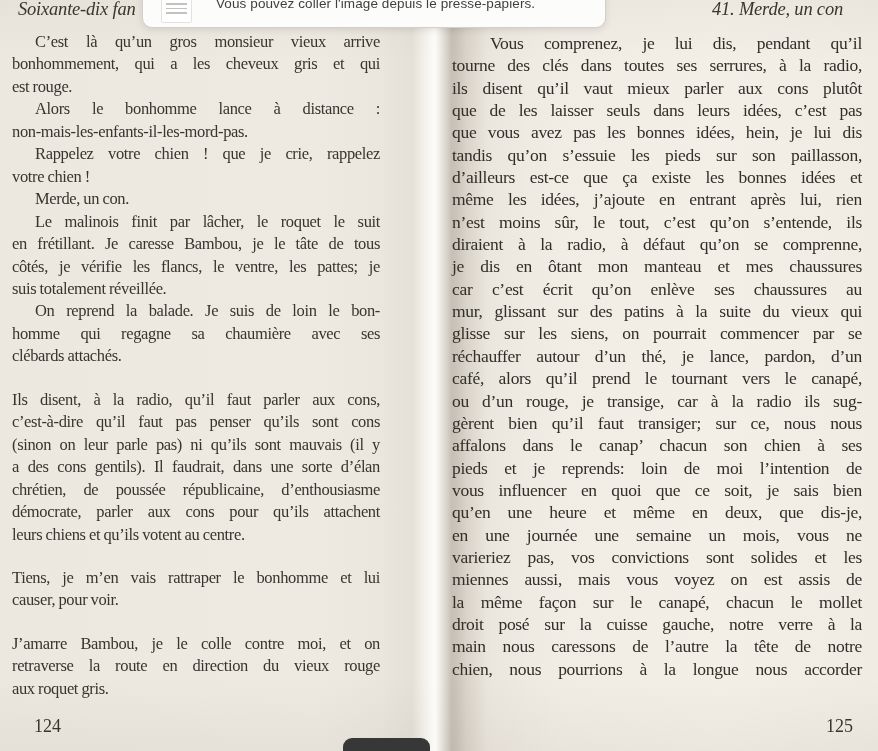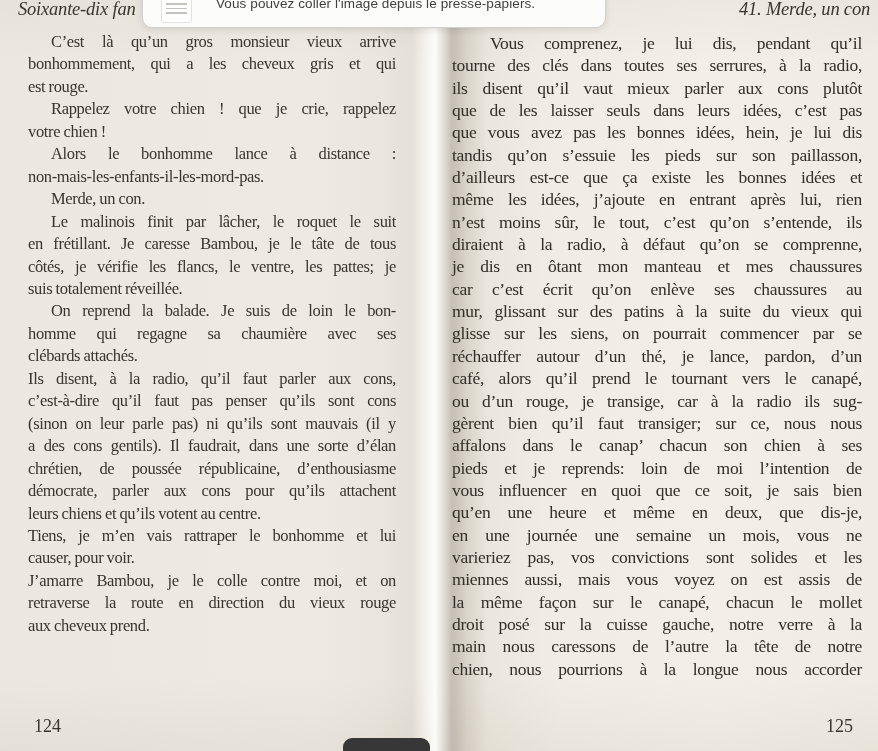--- a/index.html
+++ b/index.html
@@ -26,26 +26,26 @@
       rgba(95,85,68,0) 0%, rgba(95,85,68,0.07) 28%,
       rgba(255,255,252,0.85) 50%,
       rgba(70,60,46,0.20) 66%, rgba(70,60,46,0.08) 80%, rgba(70,60,46,0) 100%);
   }
   
   .page-header{
     position:absolute; top:-1px; font-style:italic; font-size:18.5px;
     color:#3a362f; letter-spacing:-0.2px;
   }
   .header-left{ left:18px; }
-  .header-right{ right:8px; }
+  .header-right{ right:35px; }
   .text-block{ position:absolute; }
-  .text-left{ left:28px; top:31px; width:368px; }
+  .text-left{ left:12px; top:31px; width:368px; }
   .text-right{ left:452px; top:32px; width:410px; }
   .para{ margin:0; }
-  .para.blank-before{ }
+  .para.blank-before{ margin-top:21px; }
   .line{
     text-align:justify; text-align-last:justify; color:#39342d;
   }
   .text-left .line{
     font-size:16.5px; line-height:22.45px; letter-spacing:-0.35px; word-spacing:-0.5px;
   }
   .text-right .line{
     font-size:17.5px; line-height:22.35px; letter-spacing:-0.3px; word-spacing:-0.5px;
     color:#322e28;
   }
@@ -97,26 +97,26 @@
 
     <div class="page-header header-right">41. Merde, un con</div>
 
     <div class="text-block text-left" id="left-lines">
         <div class="para">
           <div class="line indent">C’est là qu’un gros monsieur vieux arrive</div>
           <div class="line">bonhommement, qui a les cheveux gris et qui</div>
           <div class="line last">est rouge.</div>
         </div>
         <div class="para">
+          <div class="line indent">Alors le bonhomme lance à distance :</div>
+          <div class="line last">non-mais-les-enfants-il-les-mord-pas.</div>
+        </div>
+        <div class="para">
           <div class="line indent">Rappelez votre chien ! que je crie, rappelez</div>
           <div class="line last">votre chien !</div>
-        </div>
-        <div class="para">
-          <div class="line indent">Alors le bonhomme lance à distance :</div>
-          <div class="line last">non-mais-les-enfants-il-les-mord-pas.</div>
         </div>
         <div class="para">
           <div class="line last indent">Merde, un con.</div>
         </div>
         <div class="para">
           <div class="line indent">Le malinois finit par lâcher, le roquet le suit</div>
           <div class="line">en frétillant. Je caresse Bambou, je le tâte de tous</div>
           <div class="line">côtés, je vérifie les flancs, le ventre, les pattes; je</div>
           <div class="line last">suis totalement réveillée.</div>
         </div>
@@ -134,21 +134,21 @@
           <div class="line">démocrate, parler aux cons pour qu’ils attachent</div>
           <div class="line last">leurs chiens et qu’ils votent au centre.</div>
         </div>
         <div class="para blank-before">
           <div class="line">Tiens, je m’en vais rattraper le bonhomme et lui</div>
           <div class="line last">causer, pour voir.</div>
         </div>
         <div class="para blank-before">
           <div class="line">J’amarre Bambou, je le colle contre moi, et on</div>
           <div class="line">retraverse la route en direction du vieux rouge</div>
-          <div class="line last">aux cheveux prend.</div>
+          <div class="line last">aux roquet gris.</div>
         </div>
       </div>
 
     <div class="text-block text-right" id="right-lines">
         <div class="para">
           <div class="line indent">Vous comprenez, je lui dis, pendant qu’il</div>
           <div class="line">tourne des clés dans toutes ses serrures, à la radio,</div>
           <div class="line">ils disent qu’il vaut mieux parler aux cons plutôt</div>
           <div class="line">que de les laisser seuls dans leurs idées, c’est pas</div>
           <div class="line">que vous avez pas les bonnes idées, hein, je lui dis</div>

